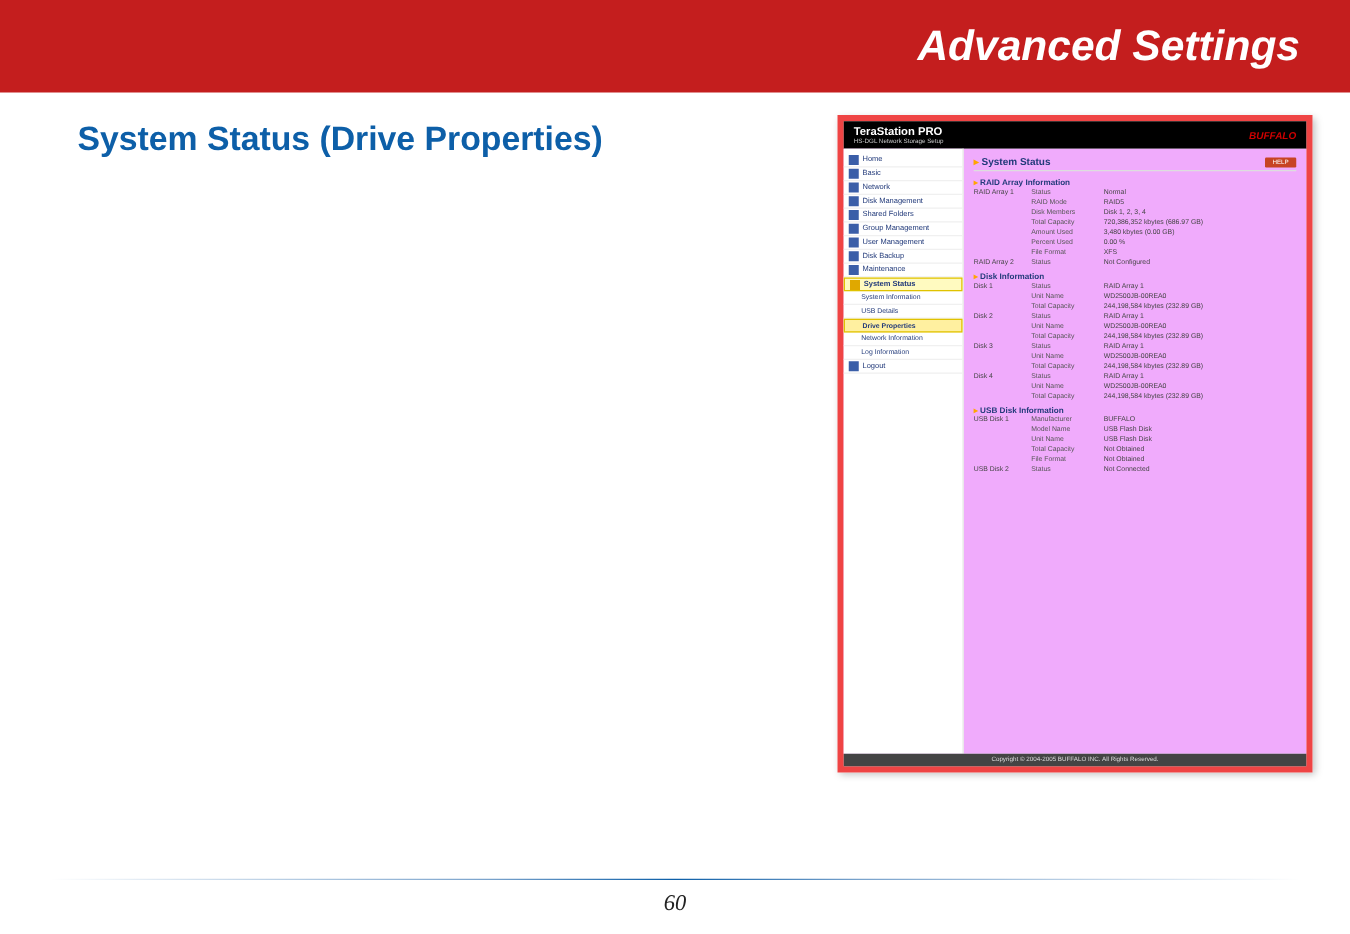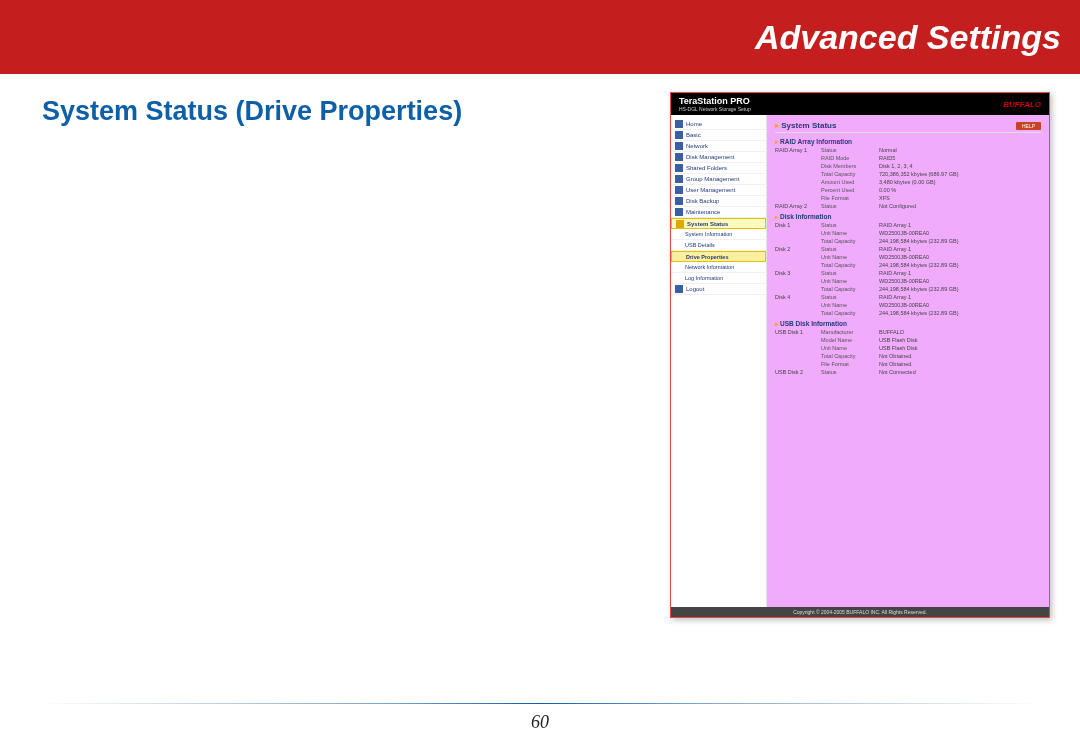--- a/index.html
+++ b/index.html
@@ -10,32 +10,33 @@
     background: #fff;
     position: relative;
     overflow: hidden;
   }
   .top-banner {
     background: #c41e1e;
     height: 74px;
     display: flex;
     justify-content: flex-end;
     align-items: center;
-    padding-right: 19px;
+    padding-right: 40px;
   }
   .top-banner .title {
     color: #fff;
     font-size: 34px;
     font-style: italic;
     font-weight: bold;
   }
   .content {
     display: flex;
     padding: 18px 30px 0 42px;
     gap: 34px;
+    margin-left: 20px;
   }
   .left-col {
     flex: 1;
     padding-top: 4px;
   }
   .section-heading {
     color: #0d5fa8;
     font-size: 27px;
     font-weight: bold;
     margin-bottom: 340px;
@@ -45,21 +46,21 @@
     font-family: Georgia, "Times New Roman", serif;
     font-size: 20px;
     line-height: 1.35;
     color: #000;
     max-width: 560px;
   }
   
   .shot {
     width: 380px;
     height: 526px;
-    border: 1px solid #ef4444;
+    border: 5px solid #ef4444;
     background: #fff;
     box-shadow: 2px 2px 6px rgba(0,0,0,0.25);
     display: flex;
     flex-direction: column;
     font-family: Arial, sans-serif;
     font-size: 6px;
     color: #333;
   }
   .shot-header {
     background: #000;

